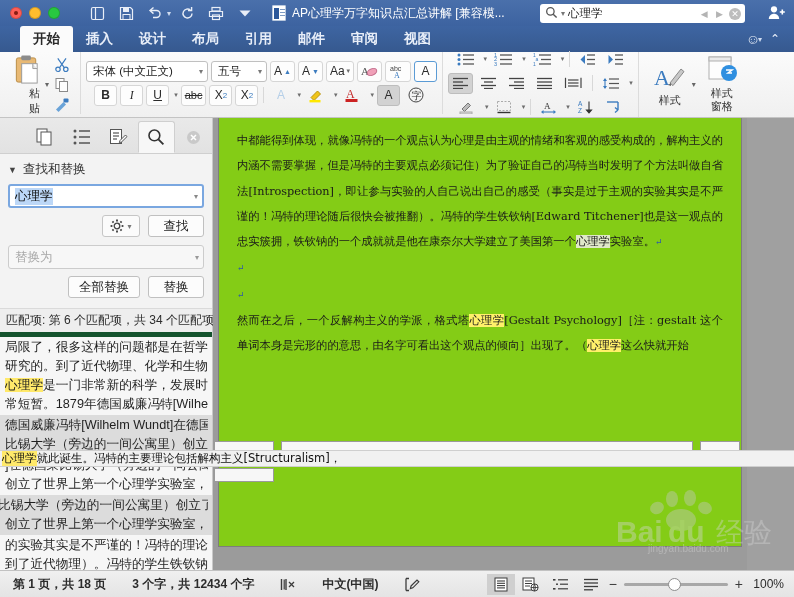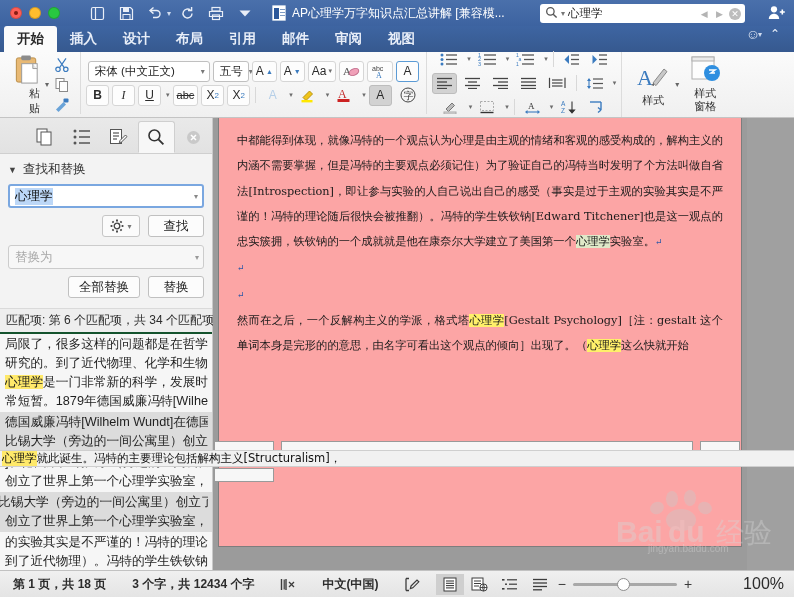--- a/index.html
+++ b/index.html
@@ -54,21 +54,21 @@
   .clearbtn {
     width: 12px; height: 12px; border-radius: 50%; background: #bdbdbd;
     color: #fff; font-size: 9px; line-height: 12px; text-align: center;
   }
   .shareicon { position: absolute; right: 8px; top: 5px; color: #fff; }
 
   
   .tabbar {
     position: absolute; top: 26px; left: 0; width: 794px; height: 26px;
     background: linear-gradient(#3e65a2, #36598f);
-    display: flex; align-items: flex-start; padding-left: 4px;
+    display: flex; align-items: center; padding-left: 20px;
   }
   .tab {
     height: 26px; padding: 0 13px; color: #e8eef8; font-size: 13.5px;
     display: flex; align-items: center; font-weight: 600;
   }
   .tab.active { background: #fbfbfb; color: #2a2a2a; border-radius: 3px 3px 0 0; }
   .tabRight { margin-left: auto; display:flex; align-items:center; gap:2px; padding-right: 8px; }
   .emoji-btn { color:#e8eef8; font-size:14px; }
   .chev { color:#e8eef8; font-size:12px; padding: 0 6px; }
 
@@ -160,38 +160,38 @@
   .repfield {
     margin: 8px 8px 0 8px; height: 24px; background:#f7f7f7;
     border: 1px solid #cccccc; border-radius: 3px;
     display:flex; align-items:center; padding: 0 4px 0 6px;
   }
   .repfield .ph { color:#a8a8a8; font-size:12.5px; }
   .repfield .ca { margin-left:auto; color:#999; font-size:8px; }
 
   .matchline {
     margin-top: 10px; padding: 3px 6px 3px 6px; font-size: 12px; color:#2c2c2c;
-    background:#eeeeee; border-top:1px solid #dadada; border-bottom:2px solid #14532d;
+    background:#eeeeee; border-top:1px solid #dadada; border-bottom:5px solid #14532d;
     white-space: nowrap;
   }
   .results { flex:1; overflow:hidden; font-size: 12.7px; color:#1f1f1f; line-height: 19px; }
   .rgroup { padding: 1px 4px 1px 5px; }
   .rgroup.shade { background:#dcdcdc; }
   .rgroup.plain { background:#f6f6f6; }
   .rline { white-space: nowrap; overflow: hidden; }
   .hlY { background:#ffe96a; }
 
   
   .docarea {
     position: absolute; top: 118px; left: 213px; width: 581px; height: 452px;
     background: #9b9b9b; overflow: hidden;
   }
   .page {
     position: absolute; left: 6px; top: 0px; width: 522px; height: 428px;
-    background: #fca5a5; box-shadow: 0 0 0 1px #7d7d7d;
+    background: #84cc16; box-shadow: 0 0 0 1px #7d7d7d;
   }
   .ptext {
     padding: 10px 18px 0 18px; font-family: "DejaVu Serif", "Liberation Serif", serif;
     font-size: 11.3px; color: #1a1a1a; line-height: 25.3px; text-align: justify;
   }
   .ptext p { margin: 0; }
   .mark { background: #fff06a; }
   .markg { background: #dfe8c8; }
   .pmark { color:#2f5aa8; font-size: 9px; }
 
@@ -225,21 +225,21 @@
   }
   .sitem { padding: 0 13px; white-space: nowrap; display:flex; align-items:center; gap:5px;font-weight:bold; }
   .viewbtns { display:flex; align-items:center; gap: 2px; margin-left: auto; }
   .vbtn { width: 28px; height: 21px; display:flex; align-items:center; justify-content:center; color:#3c3c3c; }
   .vbtn.on { background:#cfcfcf; }
   .zoom { display:flex; align-items:center; gap: 7px; padding: 0 10px 0 4px; }
   .zslider { position: relative; width: 104px; height: 14px; display:flex; align-items:center; }
   .ztrack { width: 104px; height: 3px; background:#a8a8a8; border-radius:2px; }
   .zknob { position:absolute; left: 44px; width: 13px; height: 13px; border-radius:50%;
     background:#fff; border:1px solid #8c8c8c; }
-  .zpct { font-size: 16px; color:#2b2b2b; min-width: 34px; text-align:right;margin-left:44px; }
+  .zpct { font-size: 12px; color:#2b2b2b; min-width: 34px; text-align:right; }
   .zsign { font-size: 14px; color:#3a3a3a; }
 </style>
 </head>
 <body>
 
 <div id="app">
 
   <div class="titlebar">
     <div class="traffic">
       <span class="tl red"></span>
@@ -366,21 +366,21 @@
         </div>
       </div>
     </div>
 
     <div class="grp fontgrp">
       <div class="rowf">
         <div class="combo" style="width:122px">
           <span class="cv">宋体 (中文正文)</span>
           <span class="ca" style="margin-left:auto">▾</span>
         </div>
-        <div class="combo" style="width:36px">
+        <div class="combo" style="width:56px">
           <span class="cv">五号</span>
           <span class="ca" style="margin-left:auto">▾</span>
         </div>
         <div class="btn">
           <span>A</span>
             <span style="color:#3b7bbf;font-size:7px;margin-left:2px">▲</span>
         </div>
         <div class="btn">
           <span>A</span>
             <span style="color:#3b7bbf;font-size:7px;margin-left:2px">▼</span>

